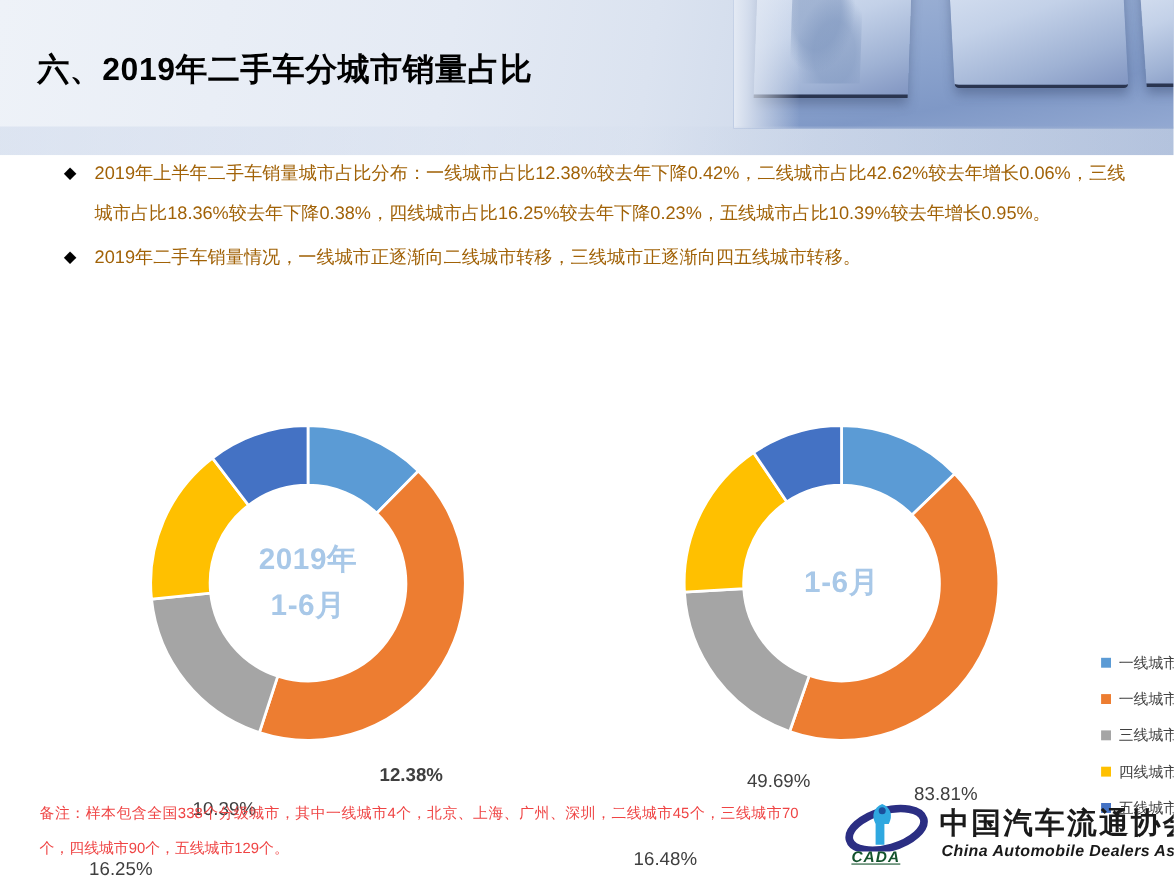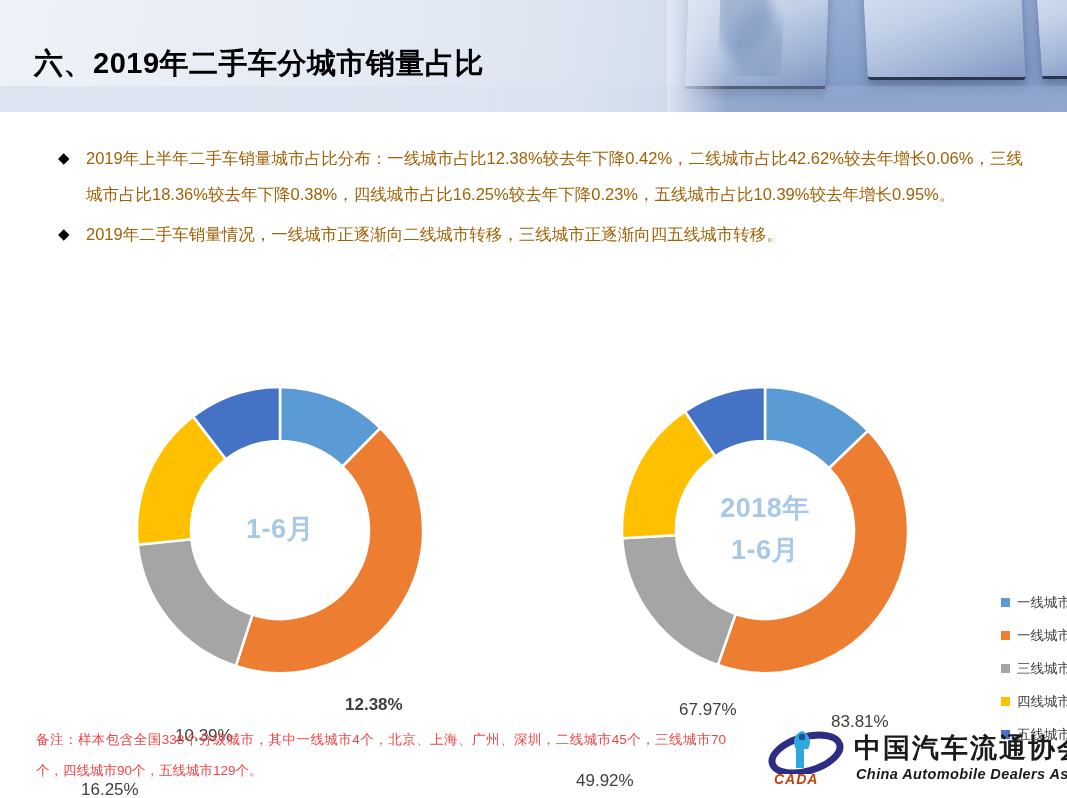--- a/index.html
+++ b/index.html
@@ -15,21 +15,21 @@
     overflow: hidden;
     font-family: "Liberation Sans", "DejaVu Sans", sans-serif;
     color: #000000;
   }
 
   
   .header {
     position: absolute;
     left: 0; top: 0;
     width: 1067px;
-    height: 112px;
+    height: 141px;
     background: linear-gradient(100deg, #eef2f8 0%, #e4eaf4 38%, #dbe3f0 55%, #cdd8ea 70%, #c3d0e6 100%);
     overflow: hidden;
   }
   .header-art {
     position: absolute;
     right: 0; top: 0;
     width: 400px;
     height: 117px;
     overflow: hidden;
     background: linear-gradient(170deg,#9fb3d6 0%, #8ba3cd 45%, #7f98c6 70%, #93a9d2 100%);
@@ -181,21 +181,22 @@
     left: 0; top: 2px;
     width: 76px; height: 46px;
   }
   .logo-cada {
     position: absolute;
     left: 6px; top: 45px;
     font-size: 14px;
     font-weight: bold;
     font-style: italic;
     letter-spacing: 1px;
-    color: #c2410c;
+    color: #14532d;
+    text-decoration: underline;
   }
   .logo-cn {
     position: absolute;
     left: 86px; top: 4px;
     font-size: 27px;
     font-weight: bold;
     letter-spacing: 2px;
     color: #1a1a1a;
     white-space: nowrap;
   }
@@ -242,47 +243,47 @@
     <svg viewBox="0 0 292 292" width="292" height="292">
       <g id="slices-0">
           <path d="M146 3 A143 143 0 0 1 246.35100405924265 44.124212963521785 L208.4562193095986 82.59478988638769 A89 89 0 0 0 146 57 Z" fill="#5B9BD5" stroke="#ffffff" stroke-width="2.5"></path>
           <path d="M246.35100405924265 44.124212963521785 A143 143 0 0 1 101.81056980438254 282.001081830207 L118.49748750062969 230.64402995026867 A89 89 0 0 0 208.4562193095986 82.59478988638769 Z" fill="#ED7D31" stroke="#ffffff" stroke-width="2.5"></path>
           <path d="M101.81056980438254 282.001081830207 A143 143 0 0 1 3.7585237058976873 160.70926312479077 L57.47208818059366 155.1547162105341 A89 89 0 0 0 118.49748750062969 230.64402995026867 Z" fill="#A5A5A5" stroke="#ffffff" stroke-width="2.5"></path>
           <path d="M3.7585237058976873 160.70926312479077 A143 143 0 0 1 59.13732426500469 32.404773145360295 L91.93861440269524 75.3008727967627 A89 89 0 0 0 57.47208818059366 155.1547162105341 Z" fill="#FFC000" stroke="#ffffff" stroke-width="2.5"></path>
           <path d="M59.13732426500469 32.404773145360295 A143 143 0 0 1 145.99999999999997 3 L145.99999999999997 57 A89 89 0 0 0 91.93861440269524 75.3008727967627 Z" fill="#4472C4" stroke="#ffffff" stroke-width="2.5"></path>
         </g>
     </svg>
     <div class="donut-center">
+      <div class="donut-center-line">2019年</div>
       <div class="donut-center-line">1-6月</div>
     </div>
   </div>
   <div class="slice-label" style="left:345px; top:365px;font-weight:bold;">12.38%</div>
 
   <div class="slice-label" style="left:81px;  top:450px;">16.25%</div>
   <div class="slice-label" style="left:175px; top:368px;margin-top:28px;">10.39%</div>
 
   <div class="donut" id="donut-1" style="left:619px; top:54px;">
     <svg viewBox="0 0 292 292" width="292" height="292">
       <g id="slices-1">
           <path d="M146 3 A143 143 0 0 1 248.94982275374178 46.7511511655014 L210.07366590967143 84.2297374386687 A89 89 0 0 0 146 57 Z" fill="#5B9BD5" stroke="#ffffff" stroke-width="2.5"></path>
           <path d="M248.94982275374178 46.7511511655014 A143 143 0 0 1 98.86855380707269 281.0097284634081 L116.66644257922707 230.02703379890437 A89 89 0 0 0 210.07366590967143 84.2297374386687 Z" fill="#ED7D31" stroke="#ffffff" stroke-width="2.5"></path>
           <path d="M98.86855380707269 281.0097284634081 A143 143 0 0 1 3.2401948958200535 154.28480818224293 L57.149491928167734 151.156279218319 A89 89 0 0 0 116.66644257922707 230.02703379890437 Z" fill="#A5A5A5" stroke="#ffffff" stroke-width="2.5"></path>
           <path d="M3.2401948958200535 154.28480818224293 A143 143 0 0 1 66.06149037326783 27.430043102576576 L96.24806044210376 72.20471214076444 A89 89 0 0 0 57.149491928167734 151.156279218319 Z" fill="#FFC000" stroke="#ffffff" stroke-width="2.5"></path>
           <path d="M66.06149037326783 27.430043102576576 A143 143 0 0 1 145.99999999999997 3 L145.99999999999997 57 A89 89 0 0 0 96.24806044210376 72.20471214076444 Z" fill="#4472C4" stroke="#ffffff" stroke-width="2.5"></path>
         </g>
     </svg>
     <div class="donut-center">
-      <div class="donut-center-line">2018年</div>
       <div class="donut-center-line">1-6月</div>
     </div>
   </div>
   <div class="slice-label" style="left:831px; top:382px;">83.81%</div>
 
-  <div class="slice-label" style="left:576px; top:441px;">49.92%</div>
-  <div class="slice-label" style="left:679px; top:370px;">67.97%</div>
+  <div class="slice-label" style="left:576px; top:441px;">16.48%</div>
+  <div class="slice-label" style="left:679px; top:370px;">49.69%</div>
 </div>
 
 <div class="legend">
   <div class="legend-row">
     <span class="legend-swatch" id="sw-0" style="background: rgb(91, 155, 213);"></span>
     <span class="legend-label">一线城市</span>
   </div>
   <div class="legend-row">
     <span class="legend-swatch" id="sw-1" style="background: rgb(237, 125, 49);"></span>
     <span class="legend-label">一线城市</span>

